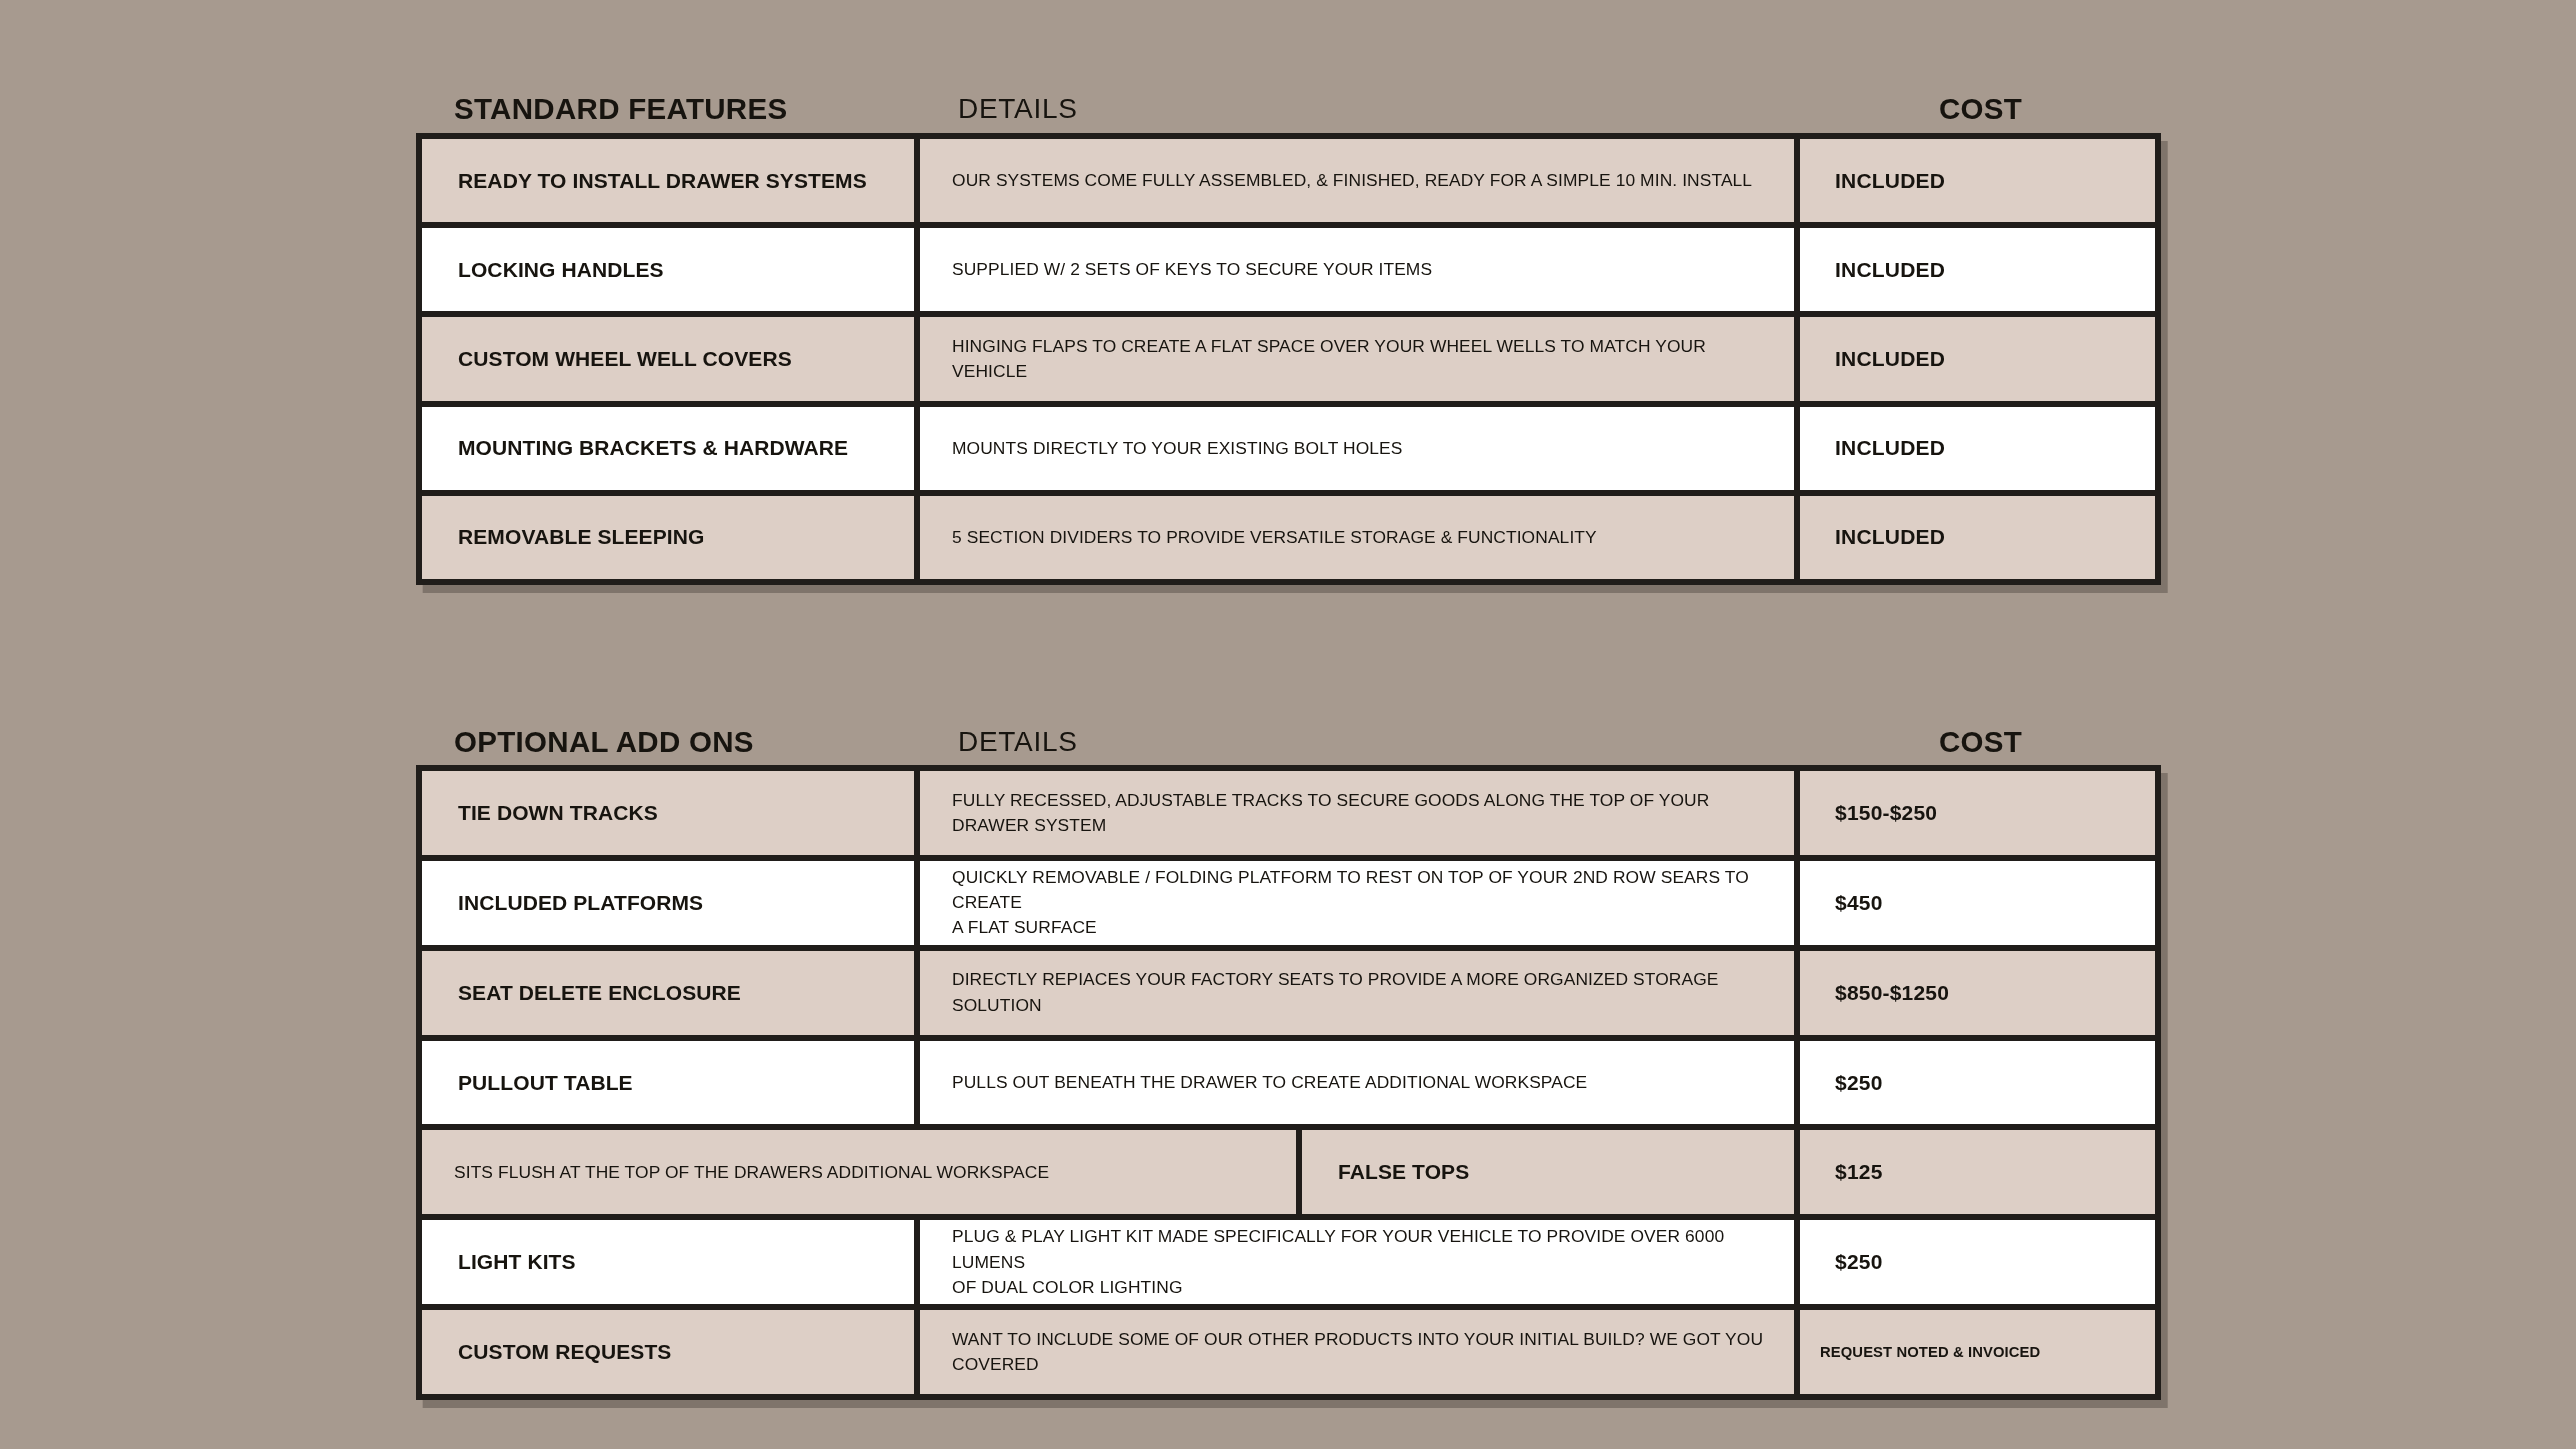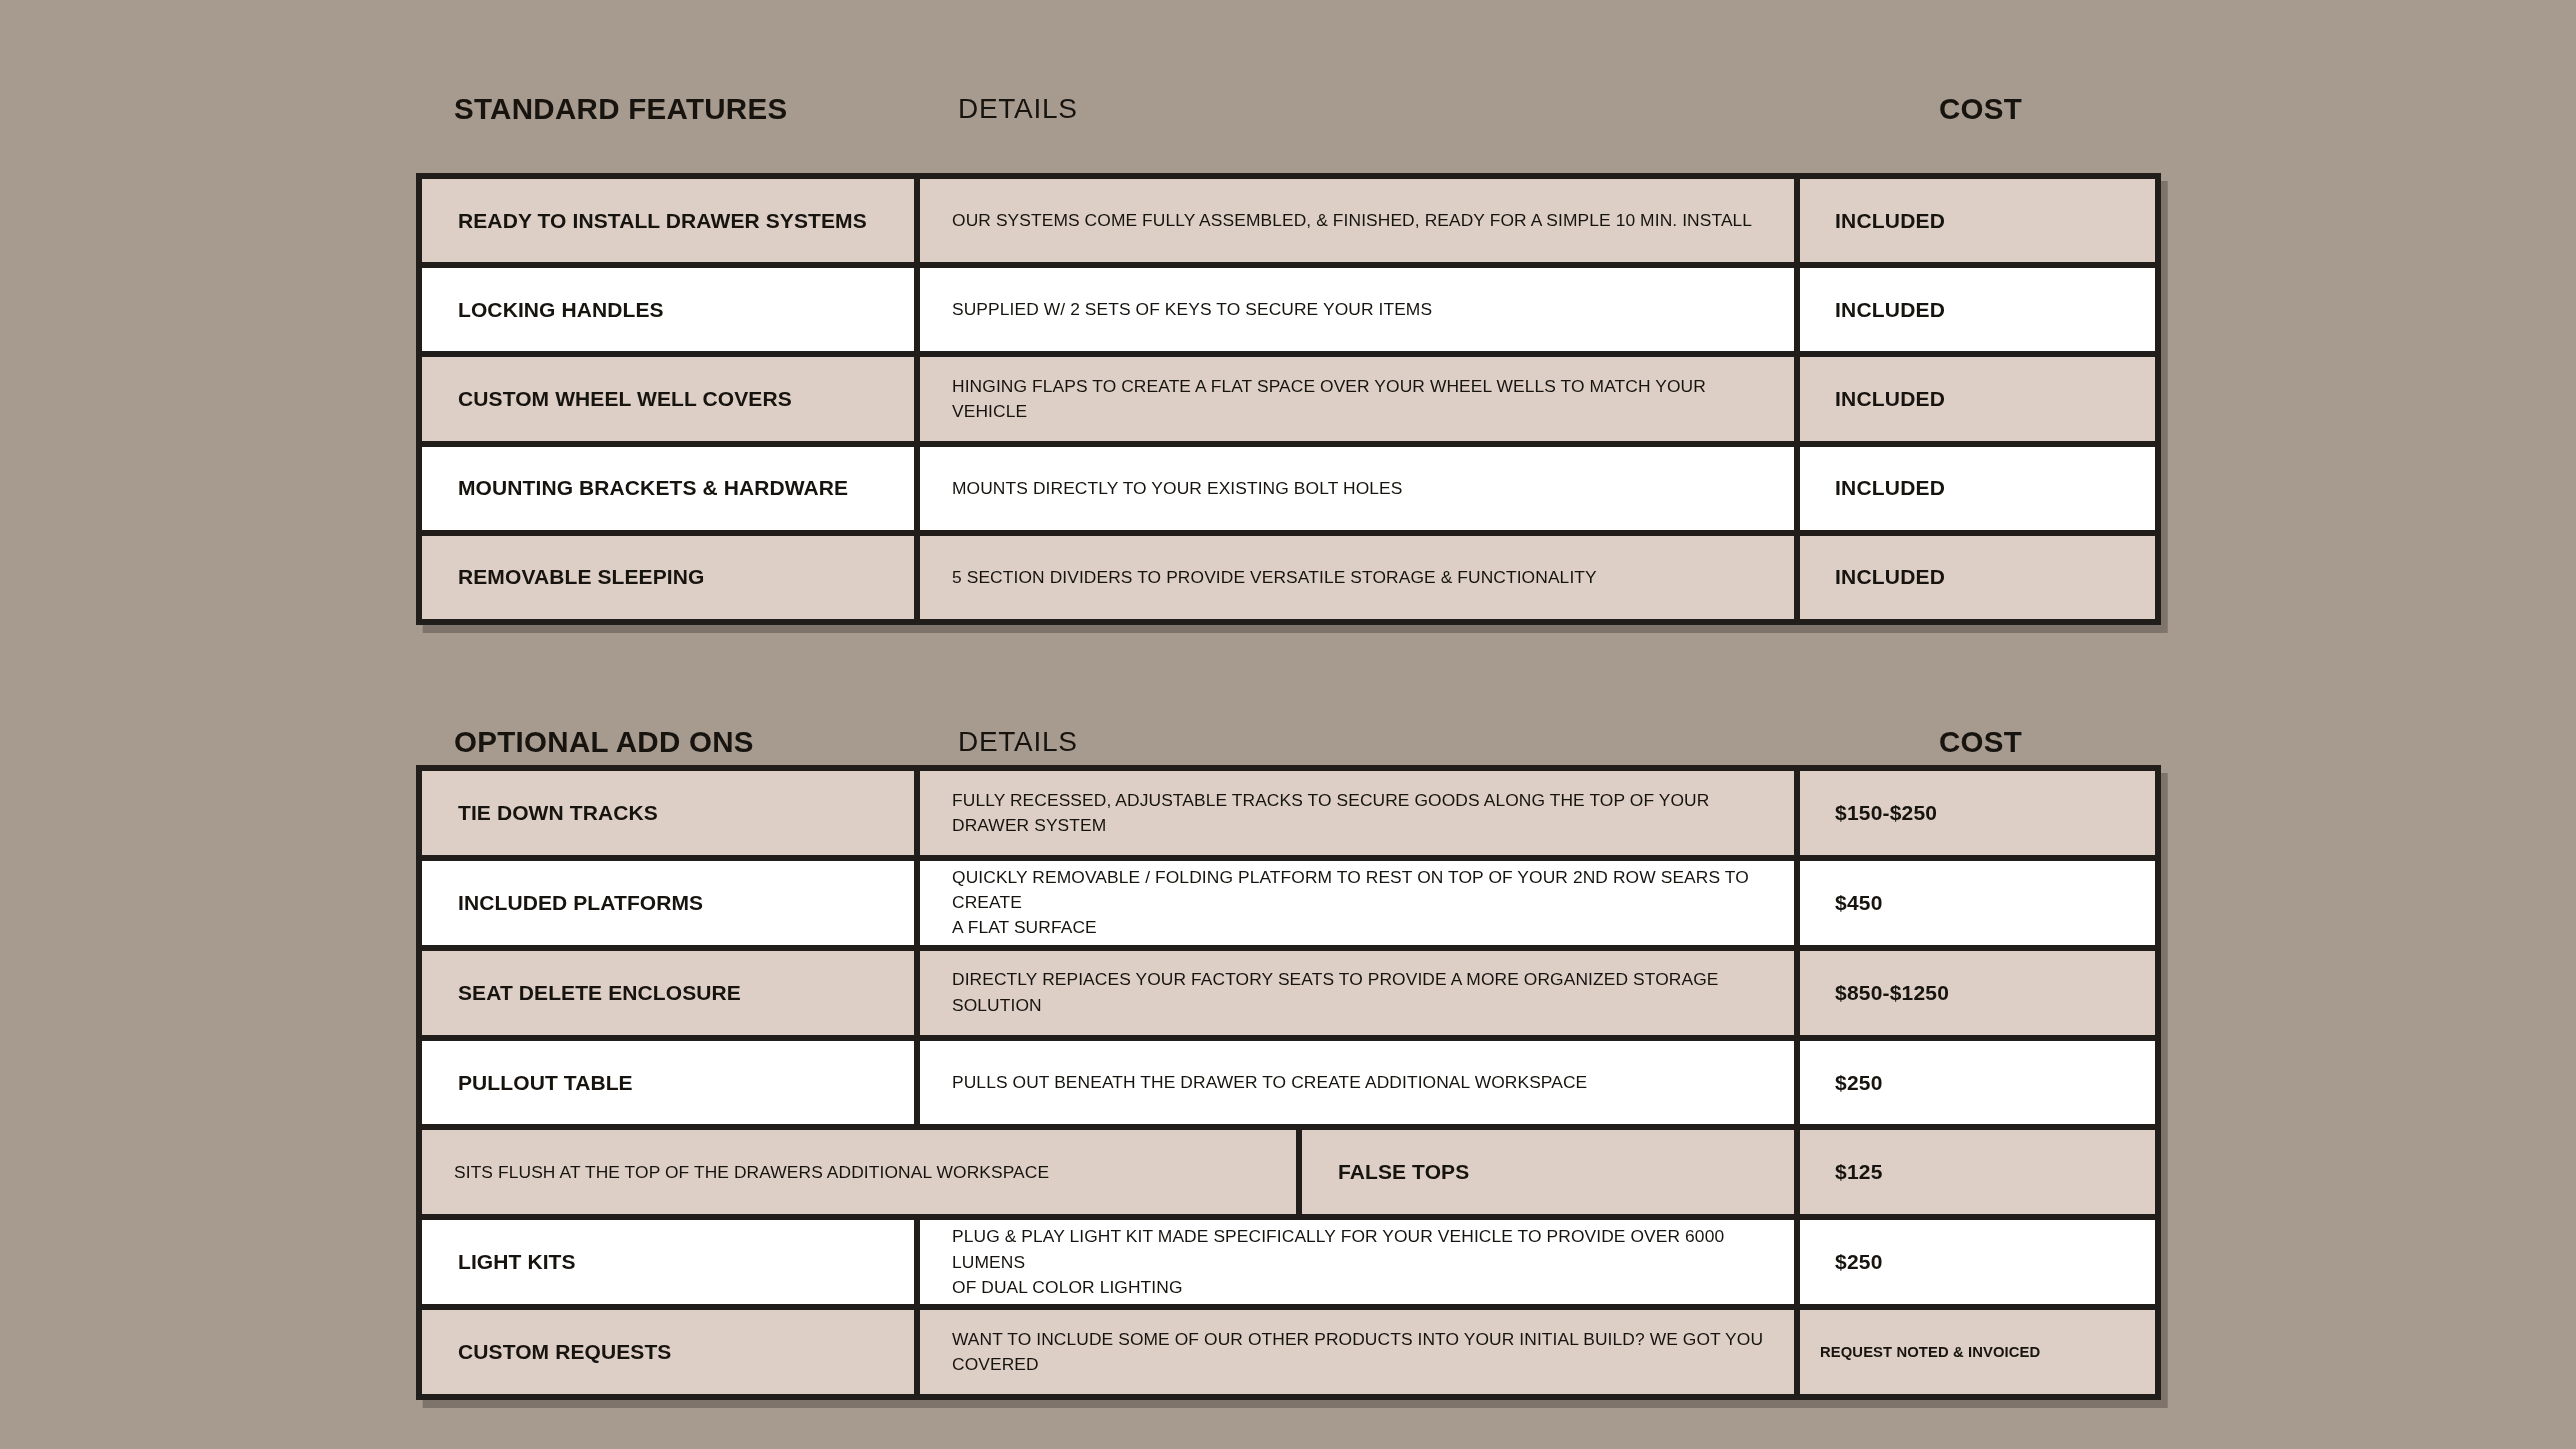--- a/index.html
+++ b/index.html
@@ -109,21 +109,21 @@
     font-weight: 700;
     letter-spacing: 0.2px;
   }
   .c-cost.small {
     padding-left: 20px;
     font-size: 14.8px;
     letter-spacing: 0.1px;
   }
   
   #std-headers { top: 67px; }
-  #std-table   { top: 133px; height: 452px; margin-top: 40px; }
+  #std-table   { top: 133px; height: 452px; }
   #opt-headers { top: 700px; }
   #opt-table   { top: 765px; height: 635px; }
 </style>
 </head>
 <body>
 
 <div class="canvas">
   <div class="sheet">
 
     <div class="col-headers" id="std-headers">

